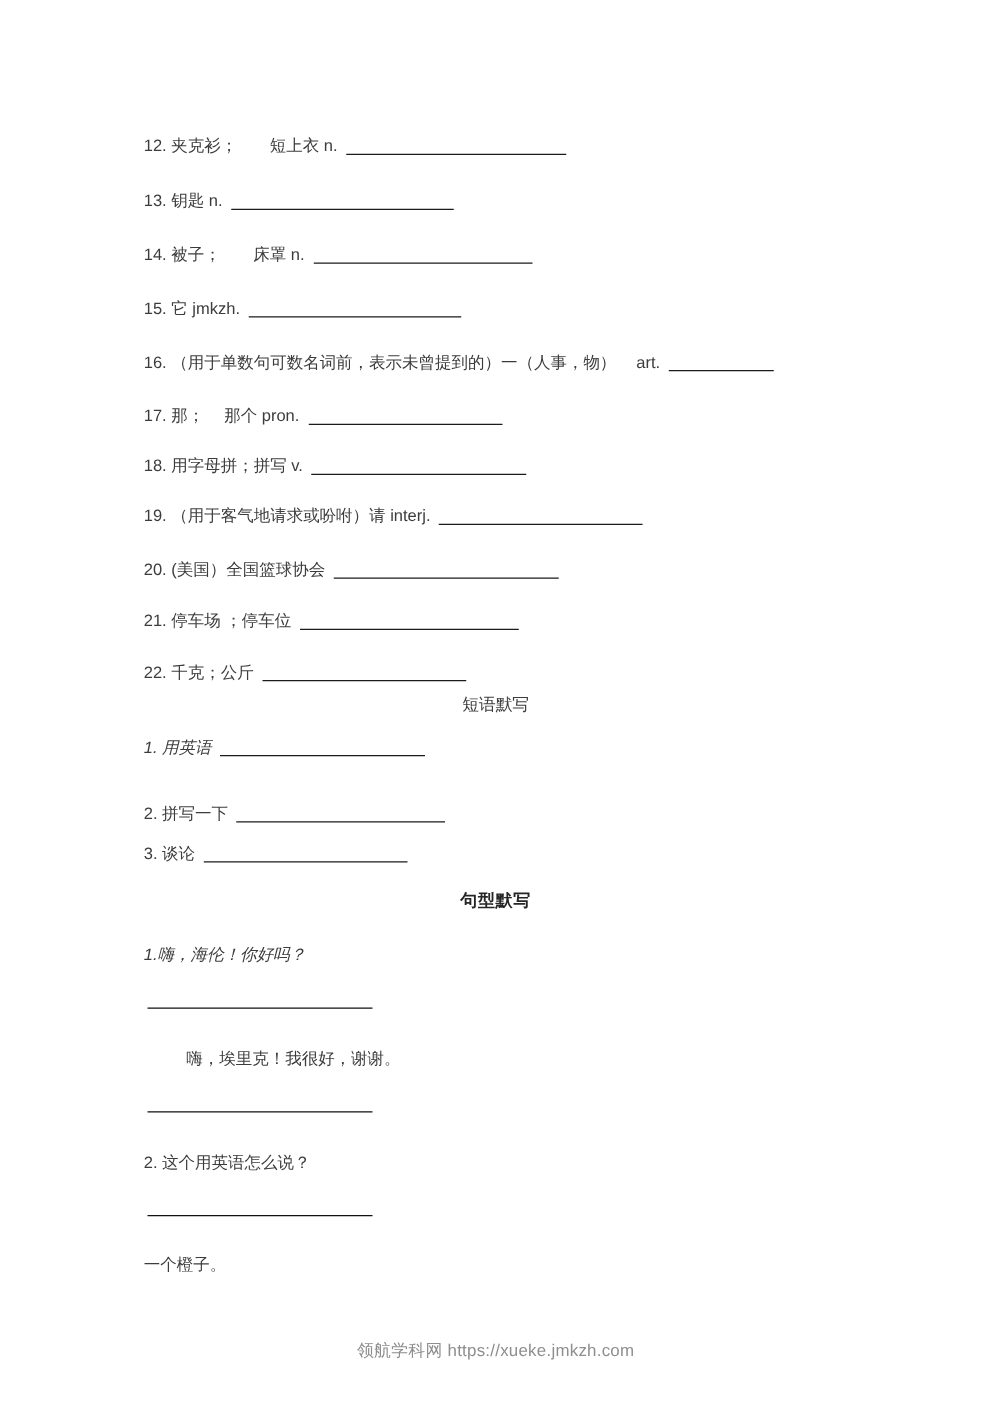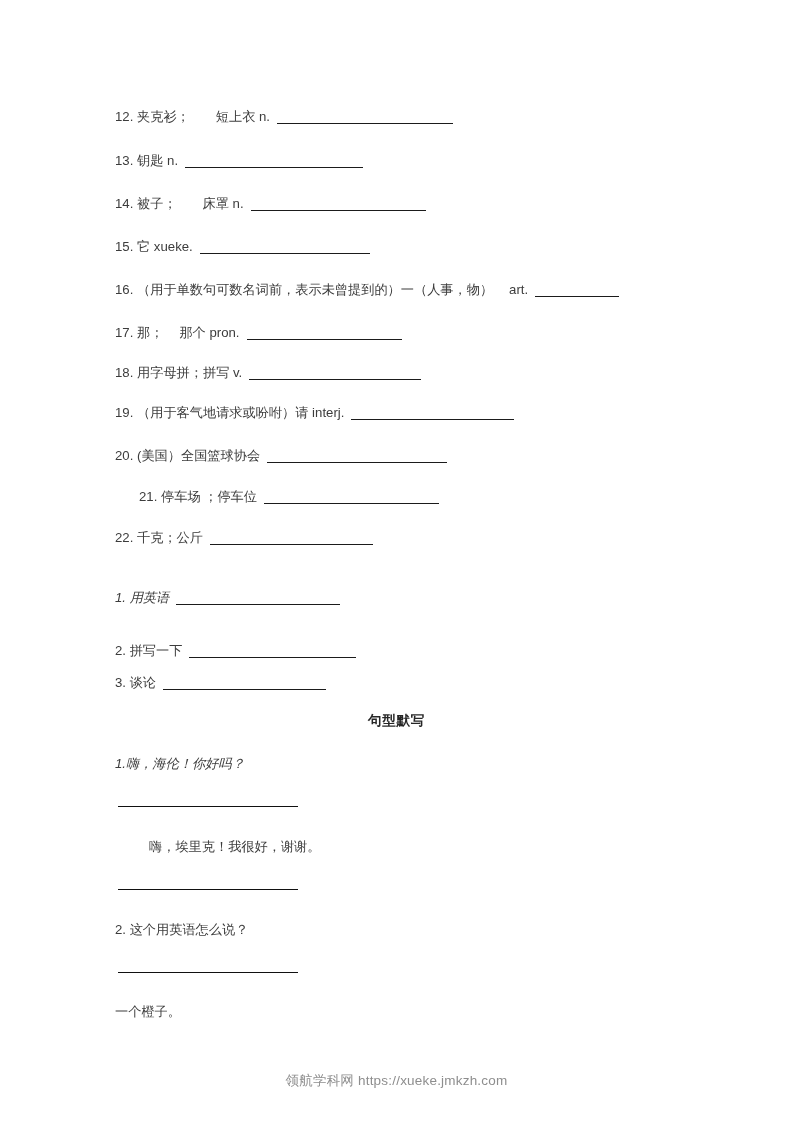--- a/index.html
+++ b/index.html
@@ -98,30 +98,31 @@
 </style>
 </head>
 <body>
 
 <div class="page">
 
   <div id="vocab-container">
       <div class="vrow" style="top: 108px;"><span class="num">12.</span>&nbsp;<span class="txt">夹克衫；</span><span class="sp-lg"></span><span class="txt">短上衣  n.</span><span class="sp-sm"></span><span class="blank" style="width: 176px;"></span></div>
       <div class="vrow" style="top: 152px;"><span class="num">13.</span>&nbsp;<span class="txt">钥匙  n.</span><span class="sp-sm"></span><span class="blank" style="width: 178px;"></span></div>
       <div class="vrow" style="top: 195px;"><span class="num">14.</span>&nbsp;<span class="txt">被子；</span><span class="sp-lg"></span><span class="txt">床罩  n.</span><span class="sp-sm"></span><span class="blank" style="width: 175px;"></span></div>
-      <div class="vrow" style="top: 238px;"><span class="num">15.</span>&nbsp;<span class="txt">它  xueke.</span><span class="sp-sm"></span><span class="blank" style="width: 170px;"></span></div>
+      <div class="vrow" style="top: 238px;"><span class="num">15.</span>&nbsp;<span class="txt">它  jmkzh.</span><span class="sp-sm"></span><span class="blank" style="width: 170px;"></span></div>
       <div class="vrow" style="top: 281px;"><span class="num">16.</span>&nbsp;<span class="txt">（用于单数句可数名词前，表示未曾提到的）一（人事，物）</span><span class="sp-md"></span><span class="txt">art.</span><span class="sp-sm"></span><span class="blank" style="width: 84px;"></span></div>
       <div class="vrow" style="top: 324px;"><span class="num">17.</span>&nbsp;<span class="txt">那；</span><span class="sp-md"></span><span class="txt">那个  pron.</span><span class="sp-sm"></span><span class="blank" style="width: 155px;"></span></div>
       <div class="vrow" style="top: 364px;"><span class="num">18.</span>&nbsp;<span class="txt">用字母拼；拼写  v.</span><span class="sp-sm"></span><span class="blank" style="width: 172px;"></span></div>
       <div class="vrow" style="top: 404px;"><span class="num">19.</span>&nbsp;<span class="txt">（用于客气地请求或吩咐）请 interj.</span><span class="sp-sm"></span><span class="blank" style="width: 163px;"></span></div>
       <div class="vrow" style="top: 447px;"><span class="num">20.</span>&nbsp;<span class="txt">(美国）全国篮球协会</span><span class="sp-sm"></span><span class="blank" style="width: 180px;"></span></div>
-      <div class="vrow" style="top: 488px; margin-left: 24px;"><span class="num">21.</span>&nbsp;<span class="txt">停车场  ；停车位</span><span class="sp-sm"></span><span class="blank" style="width: 175px;"></span></div>
+      <div class="vrow" style="top: 488px;"><span class="num">21.</span>&nbsp;<span class="txt">停车场  ；停车位</span><span class="sp-sm"></span><span class="blank" style="width: 175px;"></span></div>
       <div class="vrow" style="top: 529px;"><span class="num">22.</span>&nbsp;<span class="txt">千克；公斤</span><span class="sp-sm"></span><span class="blank" style="width: 163px;"></span></div>
     </div>
 
+  <div class="section-heading" id="phrase-heading" style="top: 555px;">短语默写</div>
 
   <div id="phrase-container">
       <div class="vrow" style="top: 589px; font-style: italic;"><span class="num">1.</span>&nbsp;<span class="txt">用英语</span><span class="sp-sm"></span><span class="blank" style="width: 164px;"></span></div>
       <div class="vrow" style="top: 642px;"><span class="num">2.</span>&nbsp;<span class="txt">拼写一下</span><span class="sp-sm"></span><span class="blank" style="width: 167px;"></span></div>
       <div class="vrow" style="top: 674px;"><span class="num">3.</span>&nbsp;<span class="txt">谈论</span><span class="sp-sm"></span><span class="blank" style="width: 163px;"></span></div>
     </div>
 
   <div class="section-heading bold" id="sentence-heading" style="top: 712px;">句型默写</div>
 
   <div id="sentence-container">

